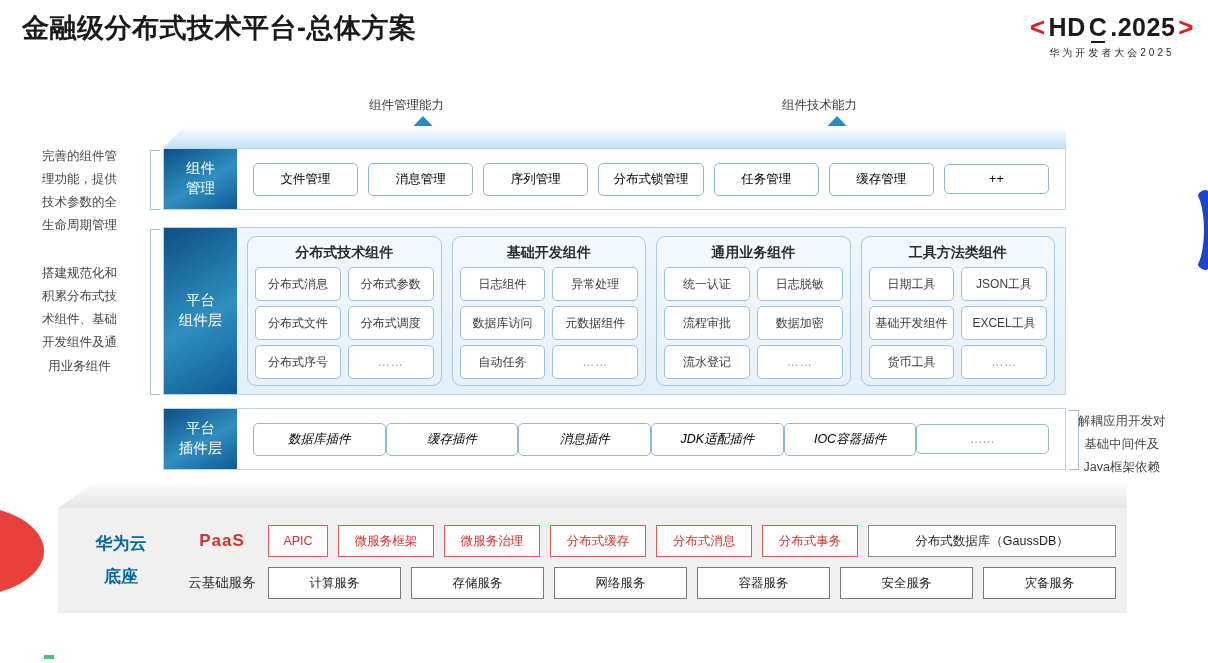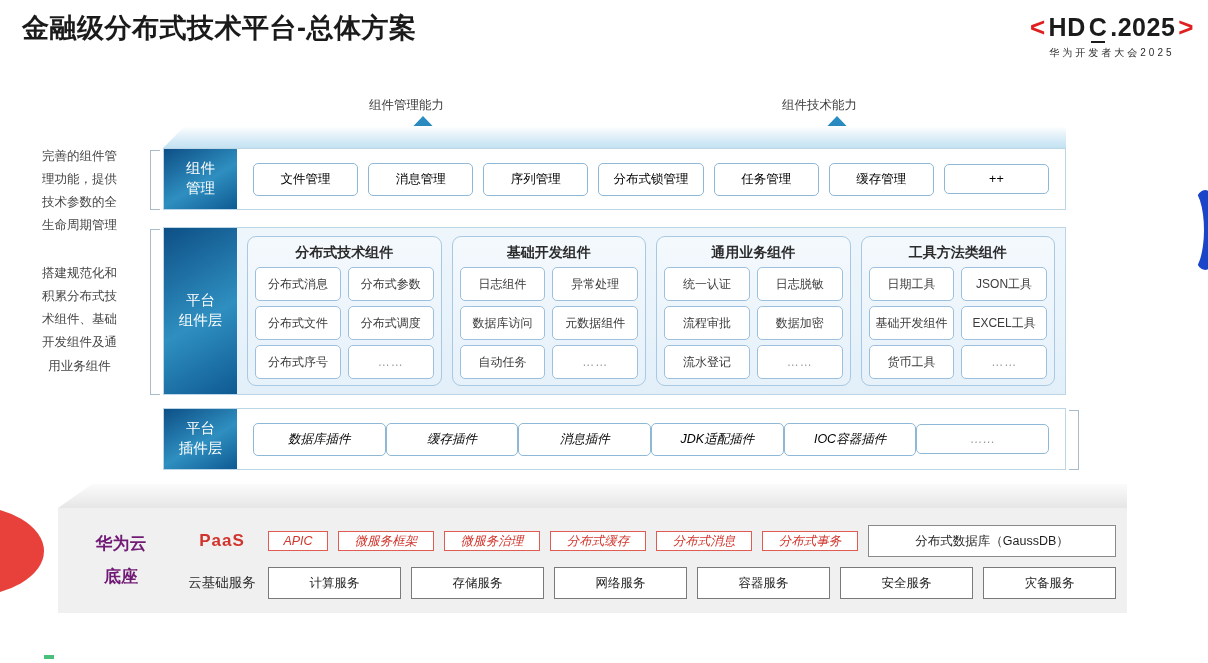--- a/index.html
+++ b/index.html
@@ -155,39 +155,39 @@
     position:absolute;left:58px;top:484px;width:1069px;height:24px;
     background:linear-gradient(180deg,#fbfbfb 0%,#e6e6e6 100%);
     clip-path:polygon(34px 0,1069px 0,1069px 24px,0 24px);
   }
   .bottom-deck{
     position:absolute;left:58px;top:508px;width:1069px;height:105px;
     background:#f0f0f0;
   }
   .huawei-base{
     position:absolute;left:75px;top:527px;width:92px;
-    text-align:center;font-size:17px;font-weight:bold;color:#701a75;
+    text-align:center;font-size:17px;font-weight:bold;color:#0369a1;
     line-height:1.95;
   }
   .paas-rows{
     position:absolute;left:176px;top:524px;width:940px;
   }
   .paas-row{display:flex;align-items:center;height:34px;margin-bottom:8px;}
   .paas-row:last-child{margin-bottom:0;}
   .row-tag{
     flex:0 0 92px;text-align:center;white-space:nowrap;
   }
   .row-tag.paas{font-size:17px;font-weight:bold;color:#d0342c;letter-spacing:1px;}
   .row-tag.base{font-size:13.5px;color:#2b2b2b;}
   .paas-items{flex:1 1 auto;display:flex;align-items:center;gap:10px;}
   .box-red{
     border:1.5px solid #e05b52;background:#ffffff;color:#d0342c;
     font-size:12.5px;text-align:right;padding:7px 4px;
-    box-sizing:border-box;white-space:nowrap;height:20px;
-    display:flex;align-items:center;justify-content:center;font-style:italic;
+    box-sizing:border-box;white-space:nowrap;height:32px;
+    display:flex;align-items:center;justify-content:center;
   }
   .box-gray{
     border:1.5px solid #8a8a8a;background:#ffffff;color:#1f1f1f;
     font-size:12.5px;text-align:center;padding:7px 4px;
     box-sizing:border-box;white-space:nowrap;height:32px;
     display:flex;align-items:center;justify-content:center;
   }
   .box-svc{
     flex:1 1 0;min-width:0;
     border:1.5px solid #7a7a7a;background:#ffffff;color:#1f1f1f;
@@ -322,20 +322,25 @@
         <div class="pill">数据库插件</div>
         <div class="pill">缓存插件</div>
         <div class="pill">消息插件</div>
         <div class="pill">JDK适配插件</div>
         <div class="pill">IOC容器插件</div>
         <div class="pill dots" style="color: rgb(154, 154, 154);">……</div>
       </div>
   </div>
 
   <div class="brace" id="brace-3"></div>
+  <div class="side-note" id="note-right-1">
+      <div>解耦应用开发对</div>
+      <div>基础中间件及</div>
+      <div>Java框架依赖</div>
+    </div>
 
   <div class="bottom-deck-top"></div>
   <div class="bottom-deck"></div>
   <div class="huawei-base">
       <div>华为云</div>
       <div>底座</div>
     </div>
 
   <div class="paas-rows">
     <div class="paas-row">

